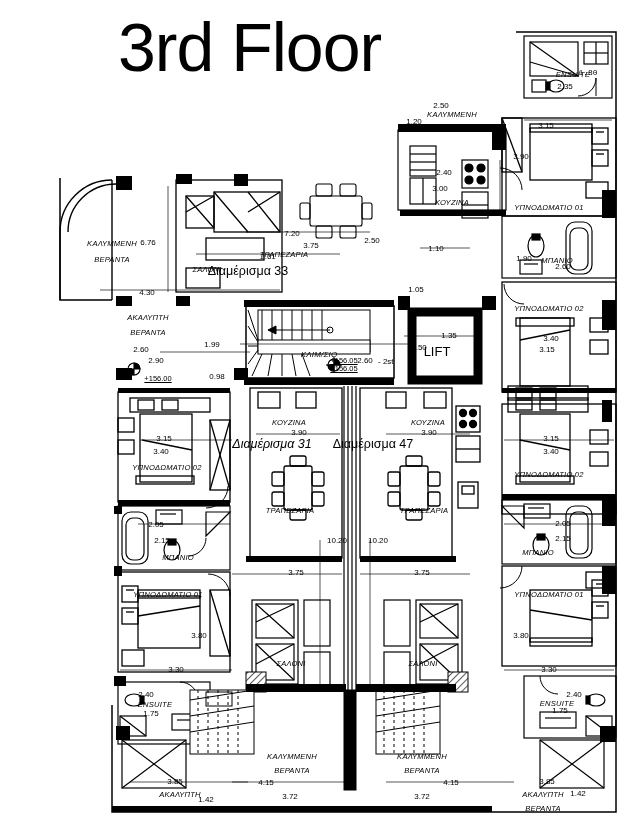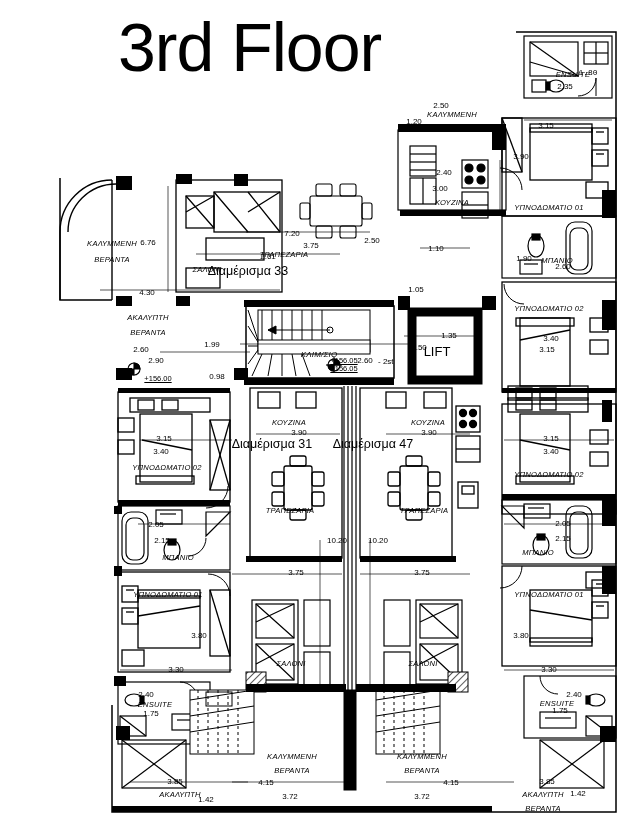--- a/index.html
+++ b/index.html
@@ -550,21 +550,21 @@
     <div class="dim ctr" style="left: 206px; top: 795px;">1.42</div>
     <div class="dim ctr" style="left: 547px; top: 777px;">3.85</div>
     <div class="dim ctr" style="left: 578px; top: 789px;">1.42</div>
     <div class="dim ctr" style="left: 266px; top: 778px;">4.15</div>
     <div class="dim ctr" style="left: 290px; top: 792px;">3.72</div>
     <div class="dim ctr" style="left: 451px; top: 778px;">4.15</div>
     <div class="dim ctr" style="left: 422px; top: 792px;">3.72</div>
   </div>
 <div id="aptLabels">
     <div class="apt ctr" style="left: 248px; top: 264px;">Διαμέρισμα 33</div>
-    <div class="apt ctr" style="left: 272px; top: 437px;">Διαμέρισμα 31</div>
+    <div class="apt ctr" style="left: 272px; top: 437px; font-style: italic;">Διαμέρισμα 31</div>
     <div class="apt ctr" style="left: 373px; top: 437px;">Διαμέρισμα 47</div>
   </div>
 
 <div class="lift ctr" style="left:437px;top:344px;">LIFT</div>
 <div class="lbl ctr" style="left:319px;top:350px;font-size:8px;">ΚΛΙΜ/ΣΙΟ</div>
 <div class="elev ctr" style="left:344px;top:356px;">+156.05</div>
 <div class="elev ctr" style="left:344px;top:364px;">+156.05</div>
 <div class="dim" style="left:378px;top:357px;">- 2st</div>
 <div class="elev ctr" style="left:158px;top:361px;margin-top:13px;">+156.00</div>
 

